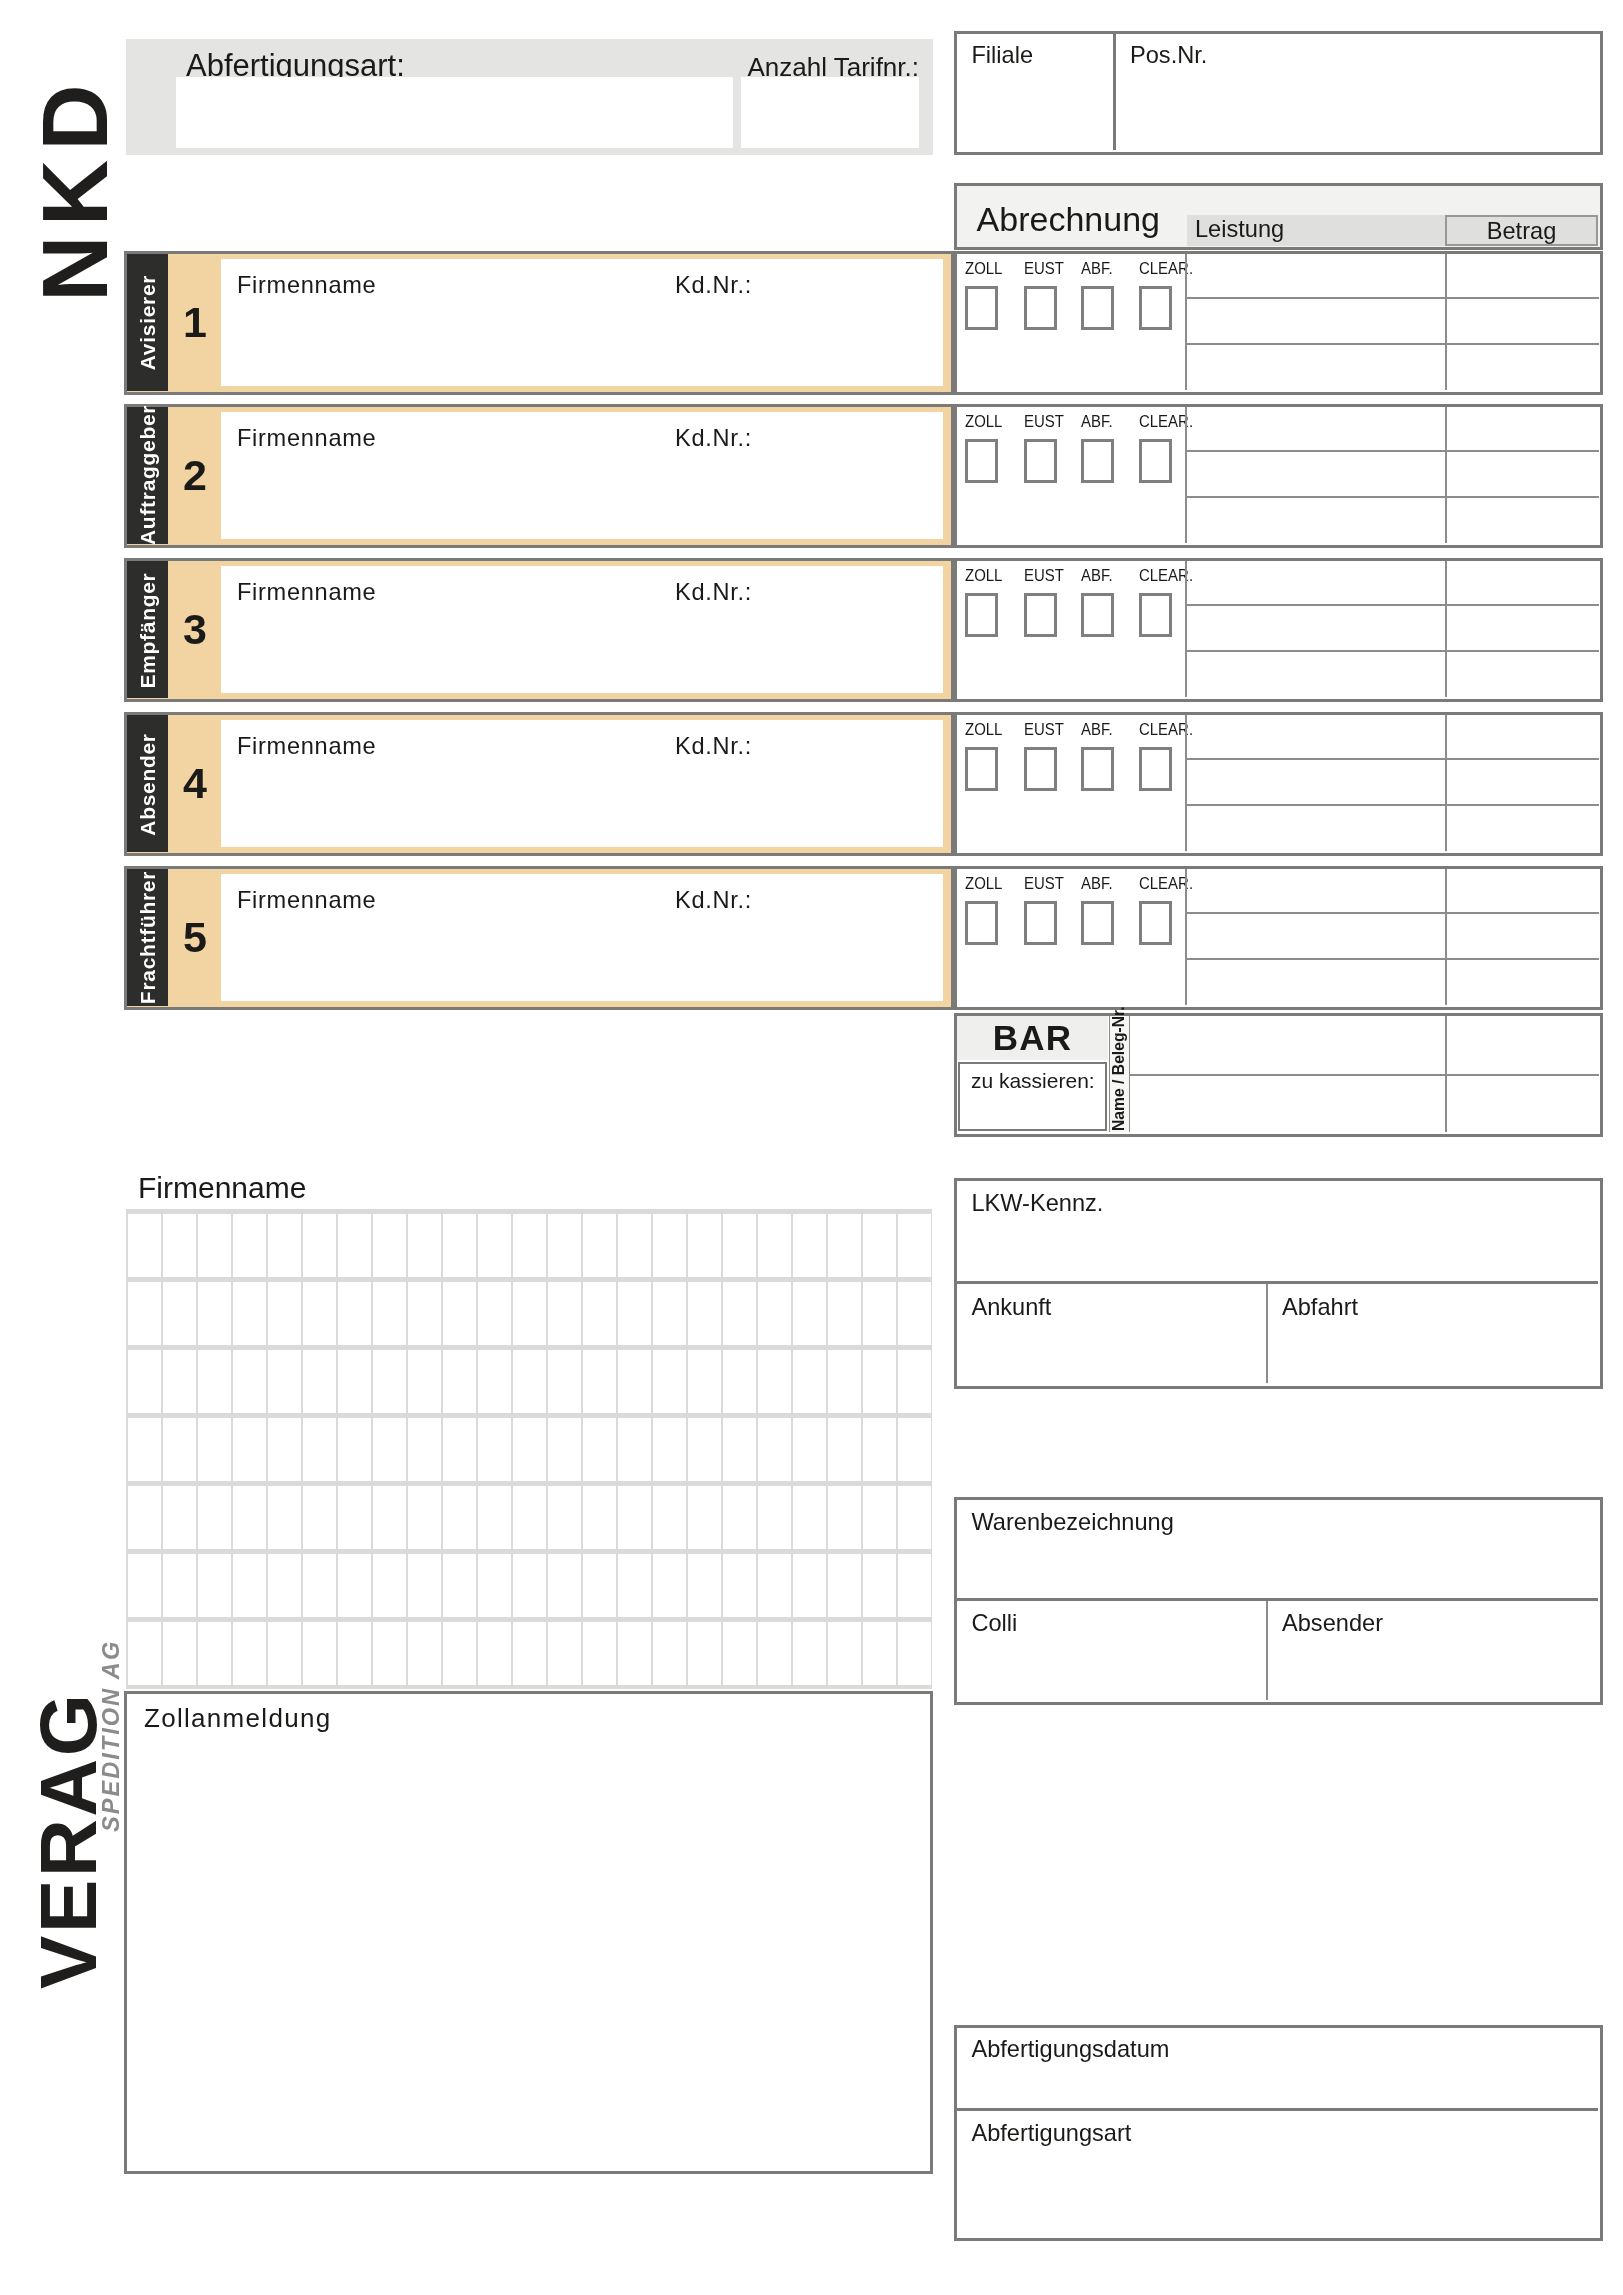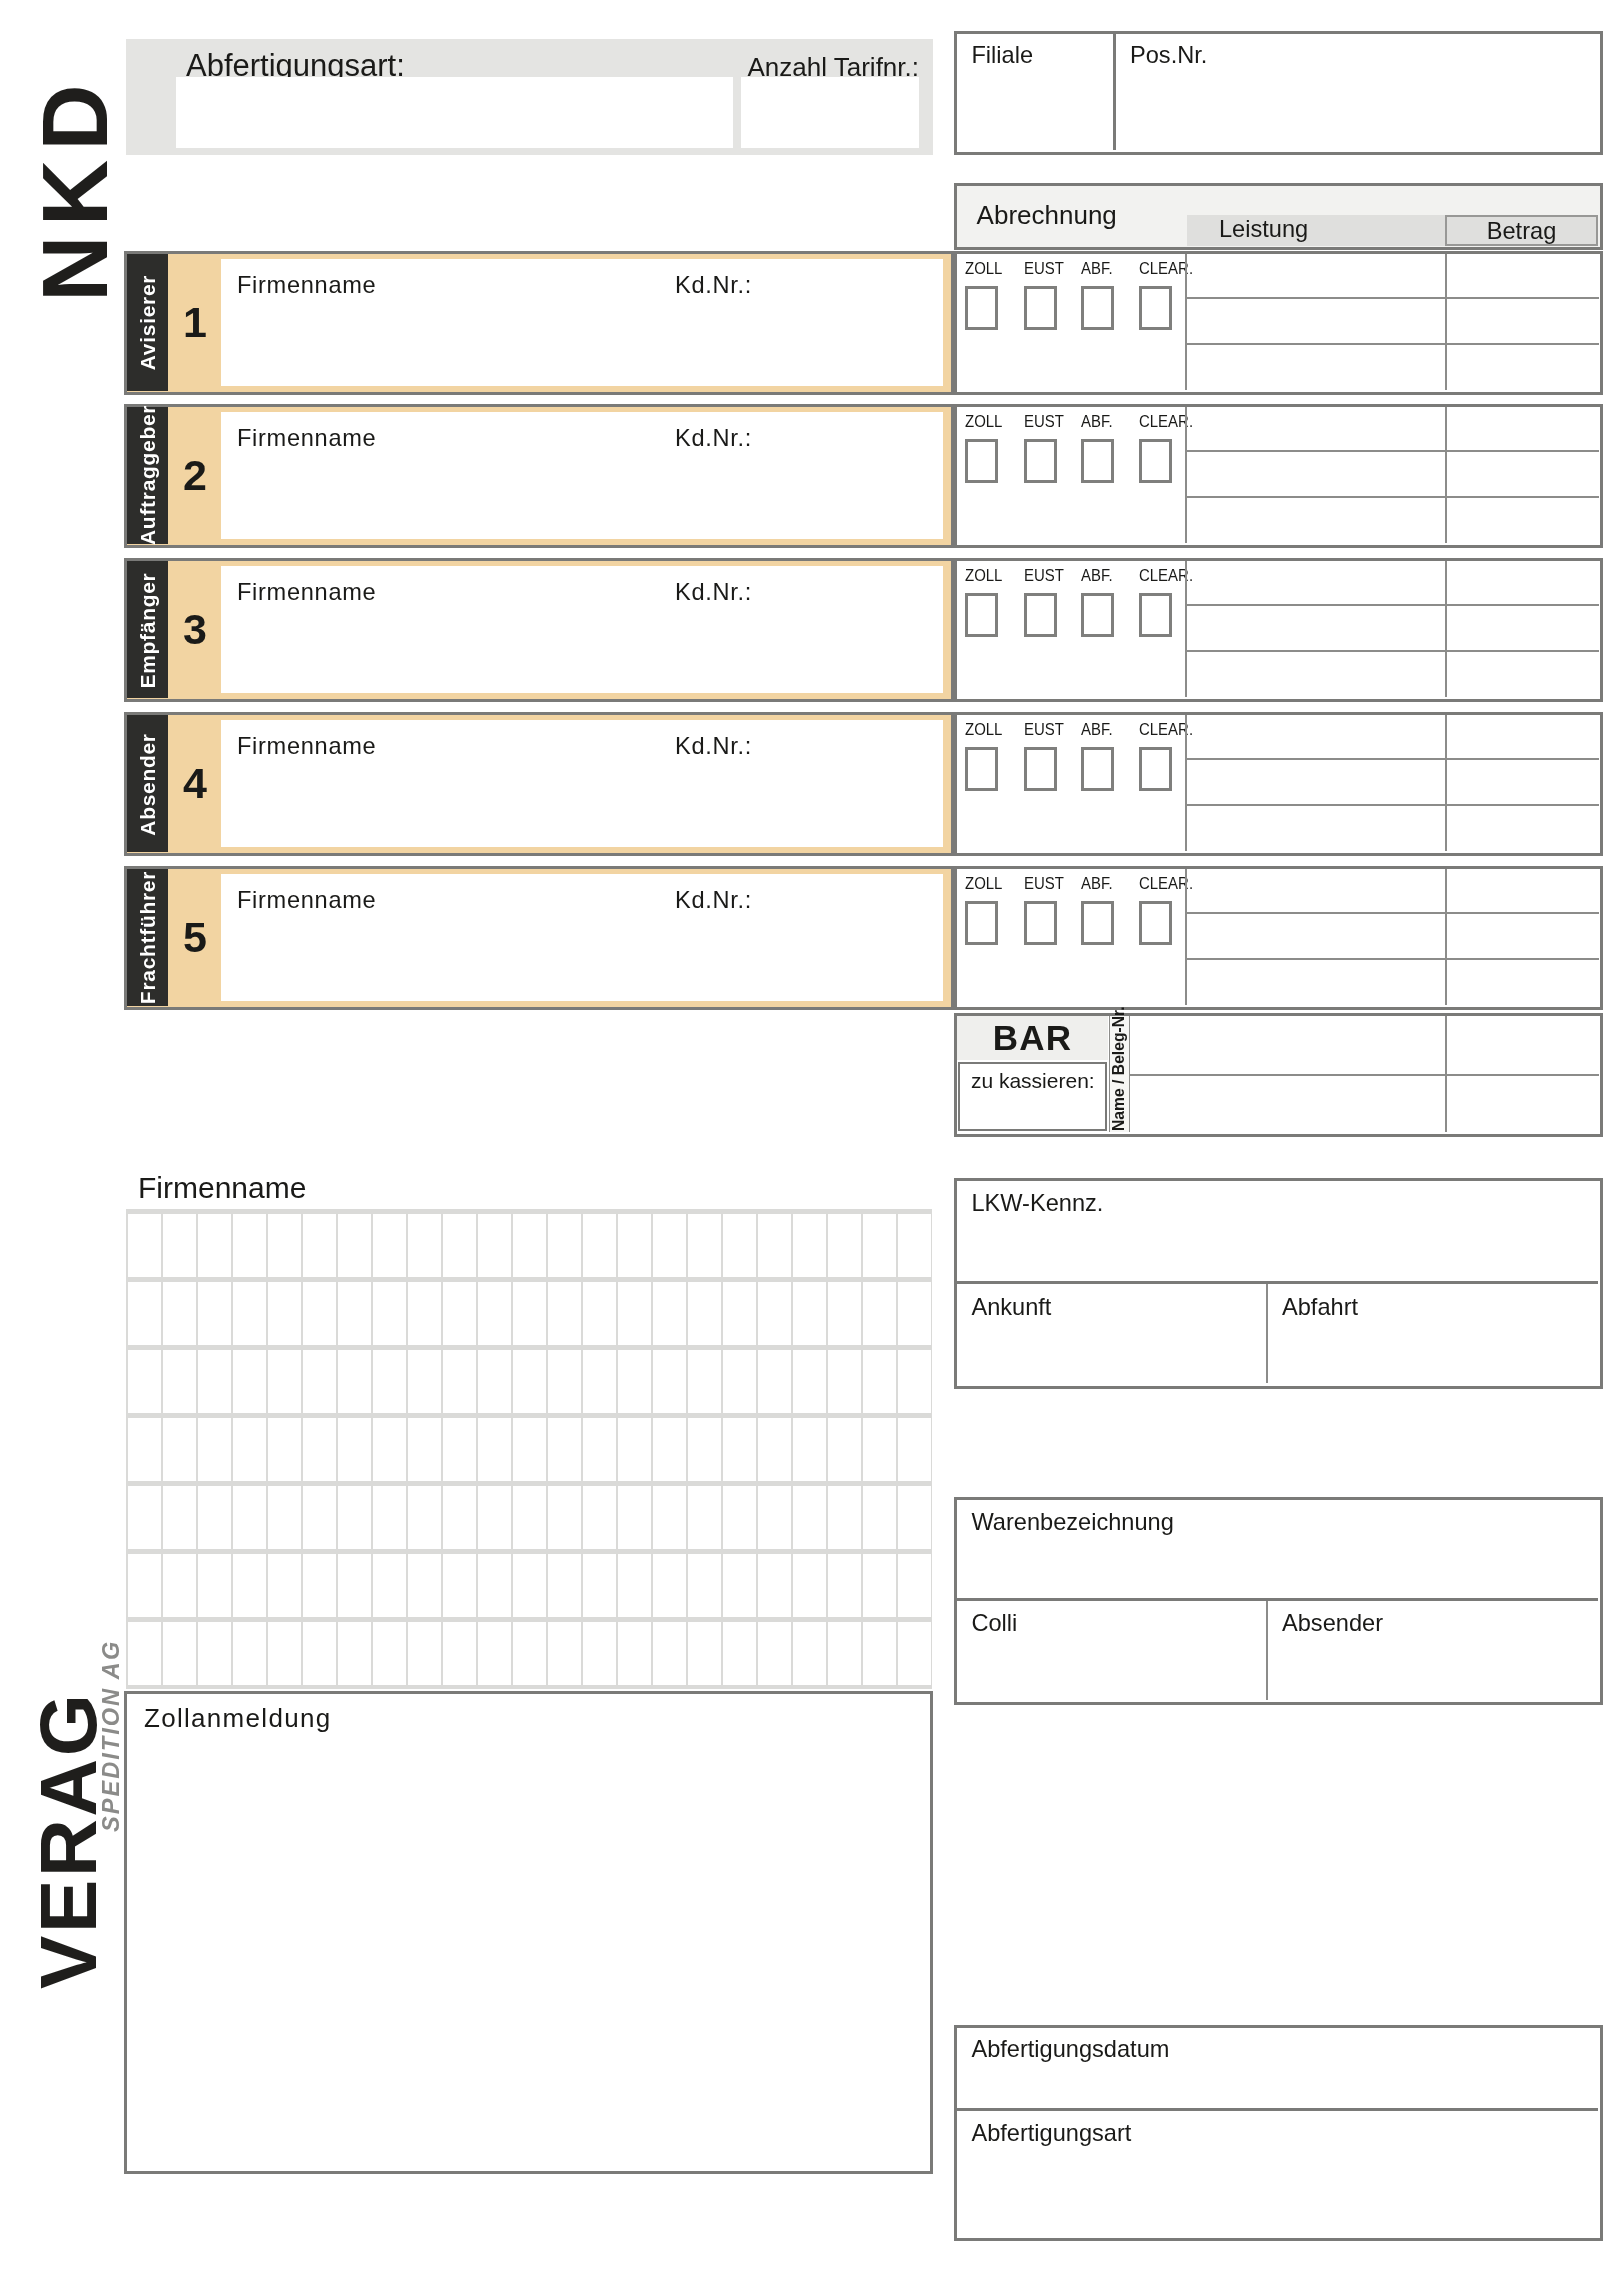--- a/index.html
+++ b/index.html
@@ -23,22 +23,22 @@
   .lbl-filiale{left:14.4px;top:7.9px;font-size:23.6px;}
   .lbl-posnr{left:173px;top:7.9px;font-size:23.6px;}
 
   
   .nkd{font-weight:900;font-size:92px;letter-spacing:9.2px;color:#1f1e1c;line-height:68px;}
   .verag{font-weight:900;font-size:80px;letter-spacing:2.6px;color:#1f1e1c;line-height:65px;}
   .spedag{font-weight:900;font-style:italic;font-size:23.6px;letter-spacing:2px;color:#8b8b89;line-height:26px;}
 
   
   .abr-head{left:954px;top:183px;width:649px;height:67px;background:#f2f2f0;border:3.9px solid #7a7a78;}
-  .abr-title{left:19.6px;top:14.4px;font-size:26px;}
-  .cell-leistung{left:230px;top:29px;width:258px;height:31px;background:#dfdfdd;border:2px solid #98989а;border-color:#989896;font-size:23.6px;line-height:29px;padding-left:32px;}
+  .abr-title{left:19.6px;top:14.4px;font-size:34px;}
+  .cell-leistung{left:230px;top:29px;width:258px;height:31px;background:#dfdfdd;border:2px solid #98989а;border-color:#989896;font-size:23.6px;line-height:29px;padding-left:8px;}
   .cell-betrag{left:488px;top:29px;width:153px;height:31px;background:#dfdfdd;border:2px solid #989896;font-size:23.6px;line-height:29px;text-align:center;}
 
   
   .rowbox{left:124px;width:830px;height:144px;background:#f2d4a2;border:3.3px solid #7a7a78;}
   .row-side{left:0;top:0;width:41px;height:137px;background:#2d2d2b;}
   .row-num{left:41px;top:0;width:54px;height:137px;display:flex;align-items:center;justify-content:center;font-size:43px;font-weight:900;}
   .row-white{left:94px;top:5.2px;width:722px;height:127px;background:#ffffff;}
   .lbl-firma{left:110px;top:18.3px;font-size:23.6px;letter-spacing:0.7px;}
   .lbl-kdnr{left:548px;top:18.3px;font-size:23.6px;letter-spacing:0.7px;}
   .side-label{font-size:21px;font-weight:700;color:#ffffff;text-align:center;letter-spacing:0.7px;}

